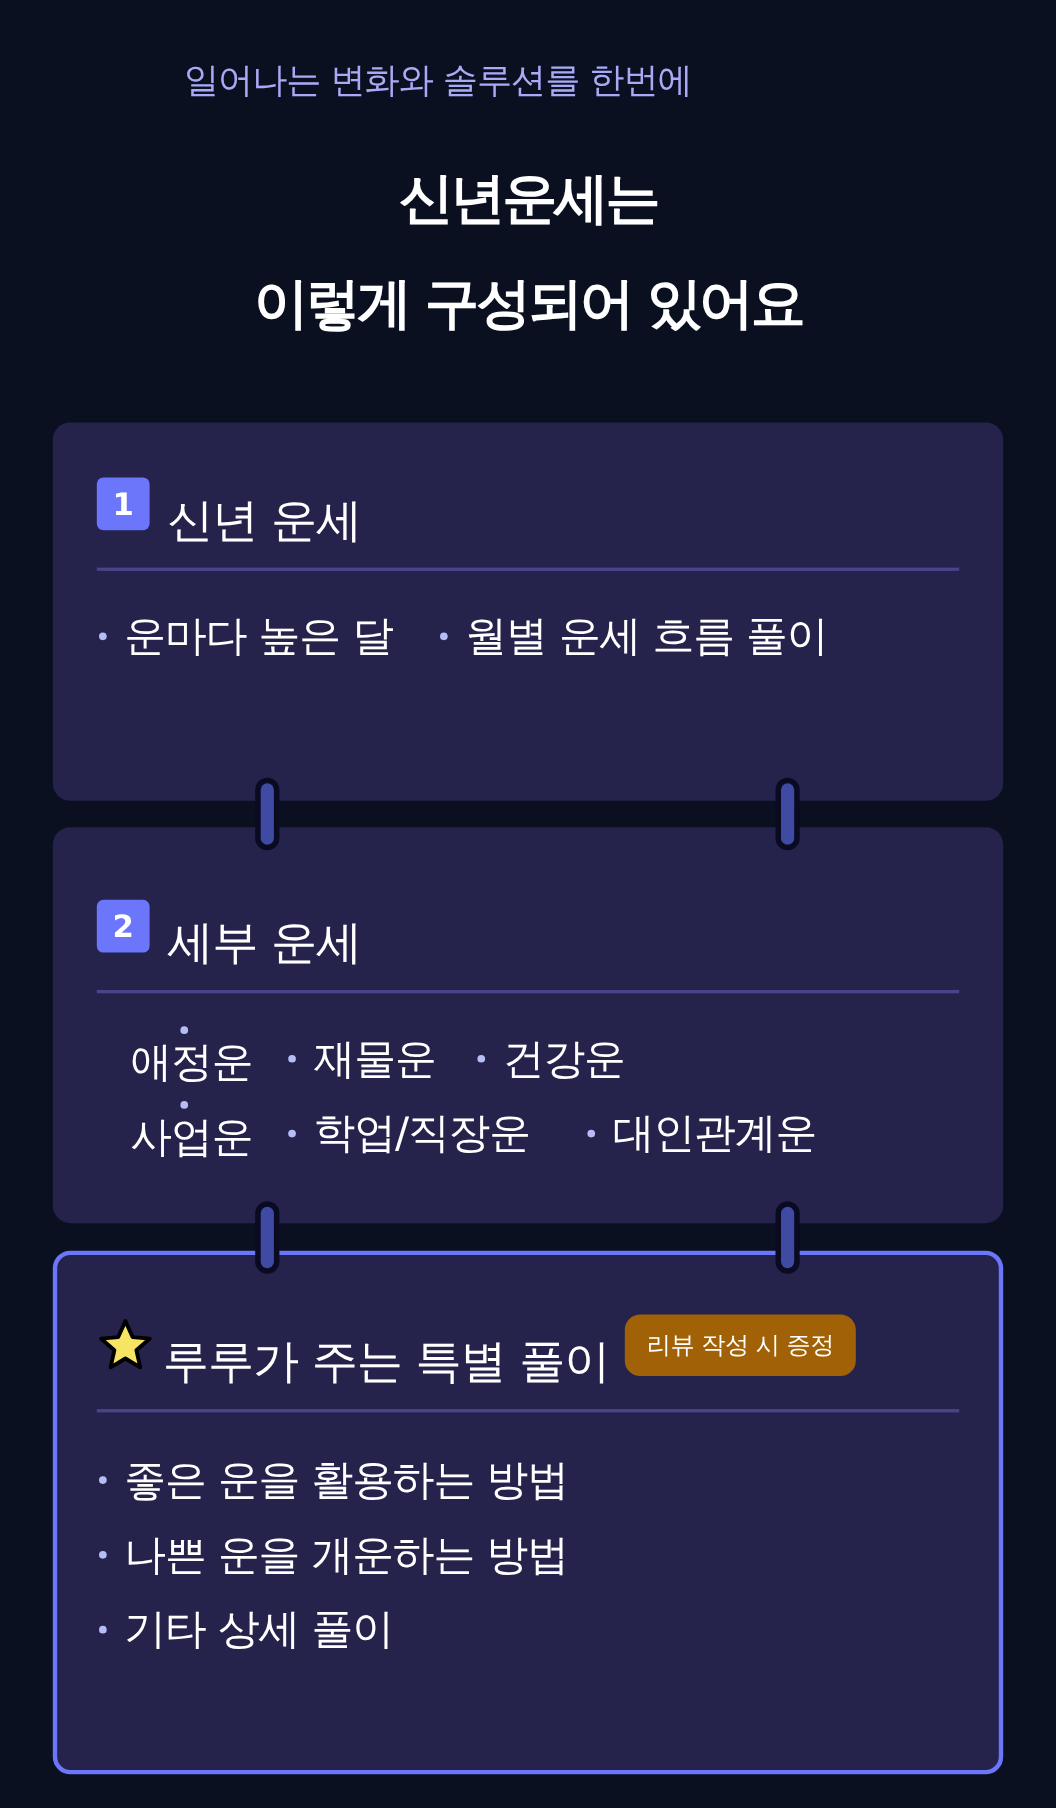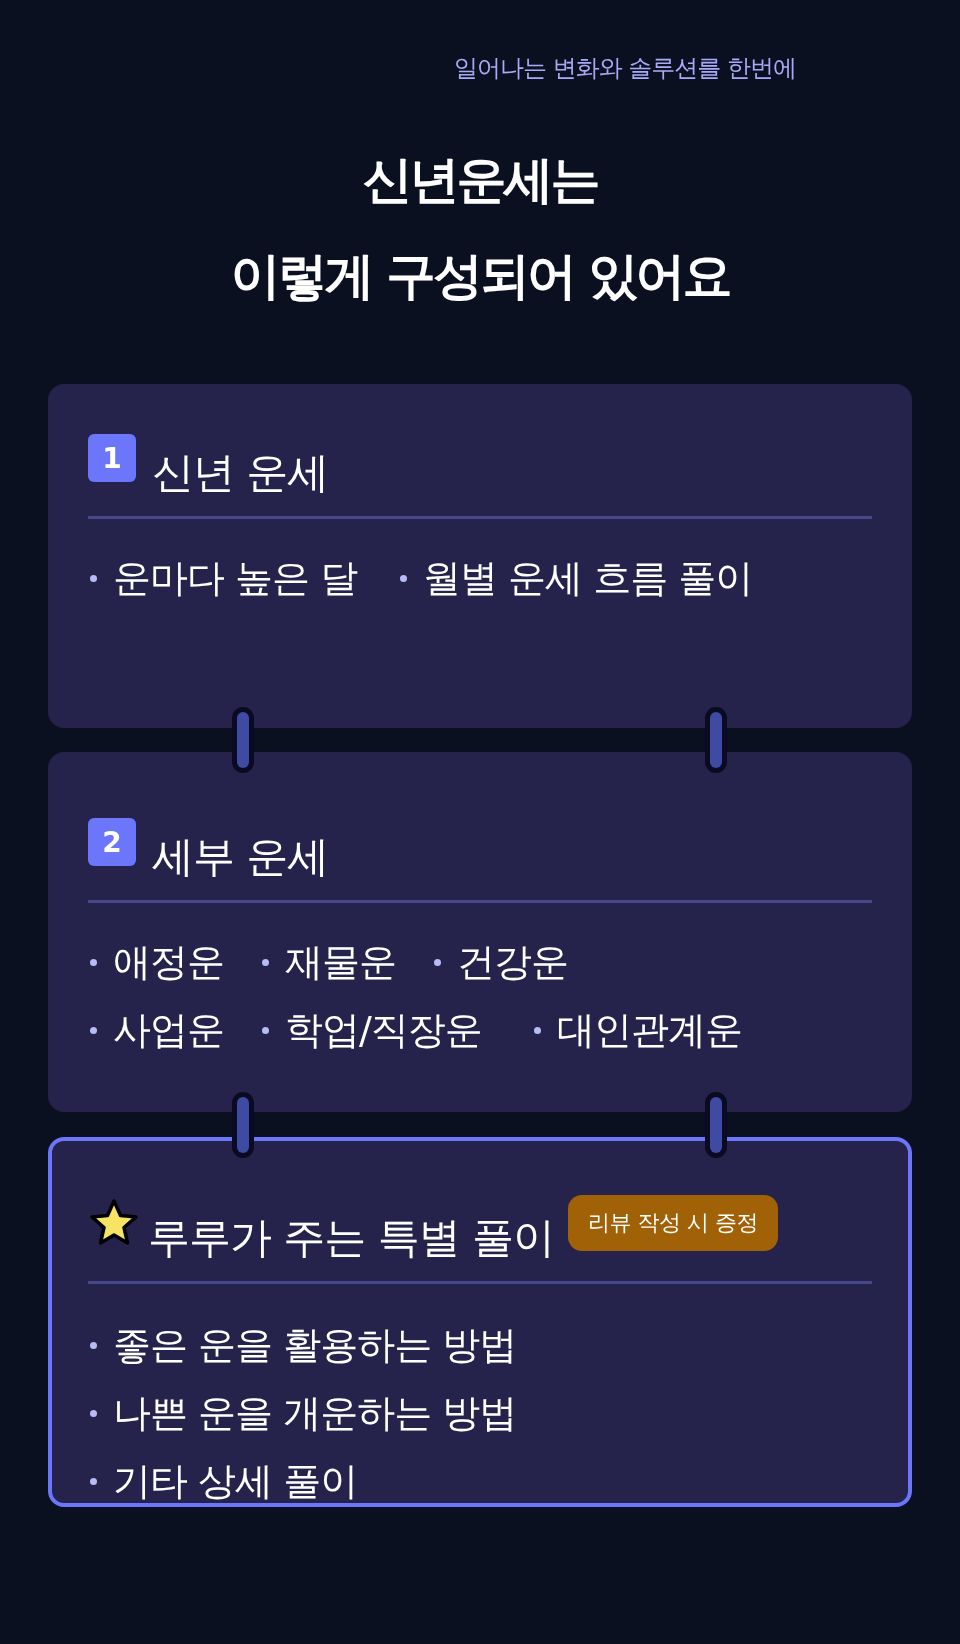--- a/index.html
+++ b/index.html
@@ -1,34 +1,34 @@
 <!DOCTYPE html>
 <html><head>
   <meta charset="utf-8">
   <style>
     * { box-sizing: border-box; margin: 0; padding: 0; }
     html, body { width: 960px; height: 1644px; background: #0b1020; overflow: hidden; }
     body { font-family: "DejaVu Sans", "Liberation Sans", sans-serif; color: #ffffff; position: relative; }
 
     .subtitle {
-      position: absolute; top: 52px; left: 0; width: 796px; text-align: right;
-      font-size: 24px; color: #a9aaf6; letter-spacing: -1px;
+      position: absolute; top: 52px; left: 0; width: 796px; text-align: center;
+      font-size: 32px; color: #a9aaf6; letter-spacing: -1px;
     }
     .title {
       position: absolute; top: 132px; left: 0; width: 960px; text-align: center;
       font-size: 50px; font-weight: bold; line-height: 96px; letter-spacing: -3px; color: #ffffff;
     }
     .title span { display: block; }
 
     .card {
       position: absolute; left: 48px; width: 864px; background: #25224b; border-radius: 16px;
     }
     .card.c1 { top: 384px; height: 344px; }
     .card.c2 { top: 752px; height: 360px; }
-    .card.c3 { top: 1137px; height: 370px; border: 4px solid #6b76fb; border-radius: 16px; }
+    .card.c3 { top: 1137px; height: 476px; border: 4px solid #6b76fb; border-radius: 16px; }
 
     .card-head {
       position: absolute; left: 40px; height: 52px; display: flex; align-items: center;
     }
     .c1 .card-head { top: 48px; }
     .c2 .card-head { top: 64px; }
     .c3 .card-head { top: 56px; left: 36px; }
 
     .num-badge {
       width: 48px; height: 48px; border-radius: 6px; background: #6b76fb;
@@ -51,21 +51,21 @@
     .items { position: absolute; left: 40px; }
     .c1 .items { top: 160px; }
     .c2 .items { top: 176px; }
     .c3 .items { top: 170px; left: 36px; }
 
     .row { display: flex; height: 68px; align-items: center; }
     .item { display: flex; align-items: center; font-size: 38px; color: #ffffff; letter-spacing: -1px; white-space: nowrap; }
     .bullet { width: 7px; height: 7px; border-radius: 50%; background: #b8bcf6; margin-right: 16px; margin-left: 2px; }
 
     .c1 .col-a { width: 310px; }
-    .c2 .col-a { width: 172px; }
+    .c2 .col-a { width: 172px; flex-direction: column; }
     .c2 .col-b { width: 272px; }
     .c2 .row1 .col-b { width: 172px; }
 
     .c3 .row { height: 68px; }
 
     .connector { position: absolute; width: 22px; height: 66px; border-radius: 11px; background: #0a0a22; }
     .connector::after {
       content: ""; position: absolute; left: 5px; top: 5px; width: 12px; height: 56px; border-radius: 6px; background: #3f4aa3;
     }
   </style>

